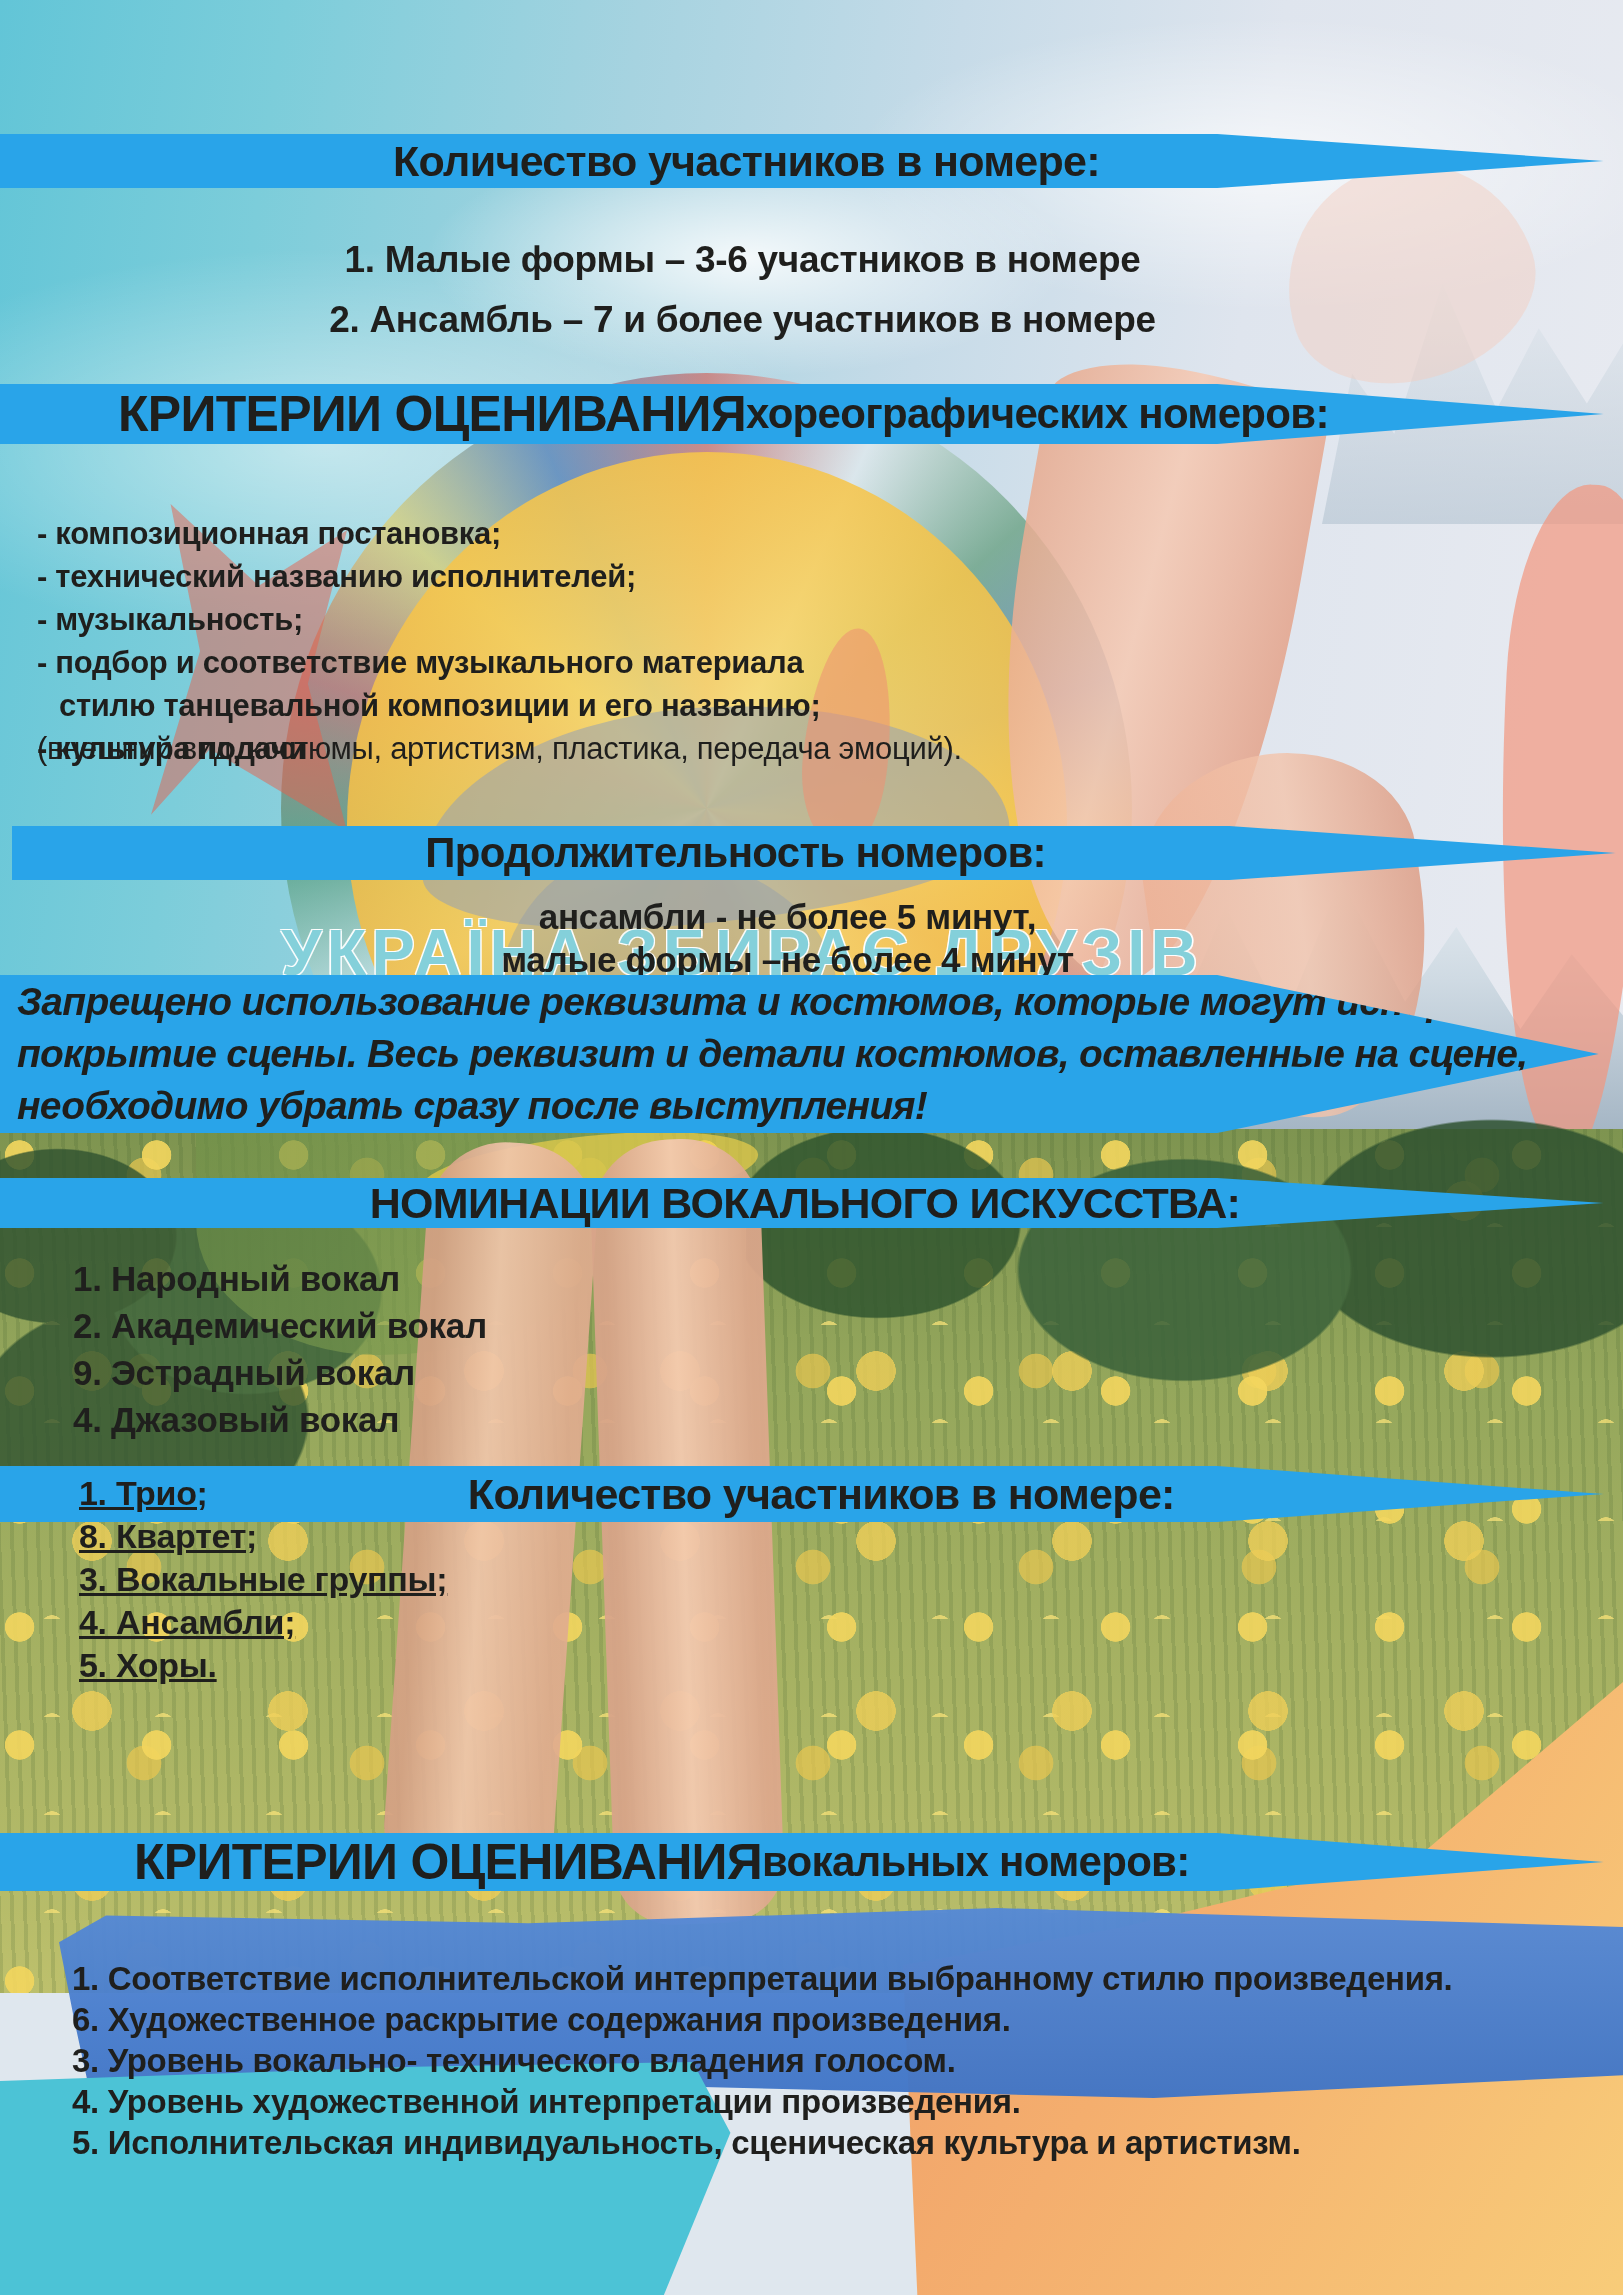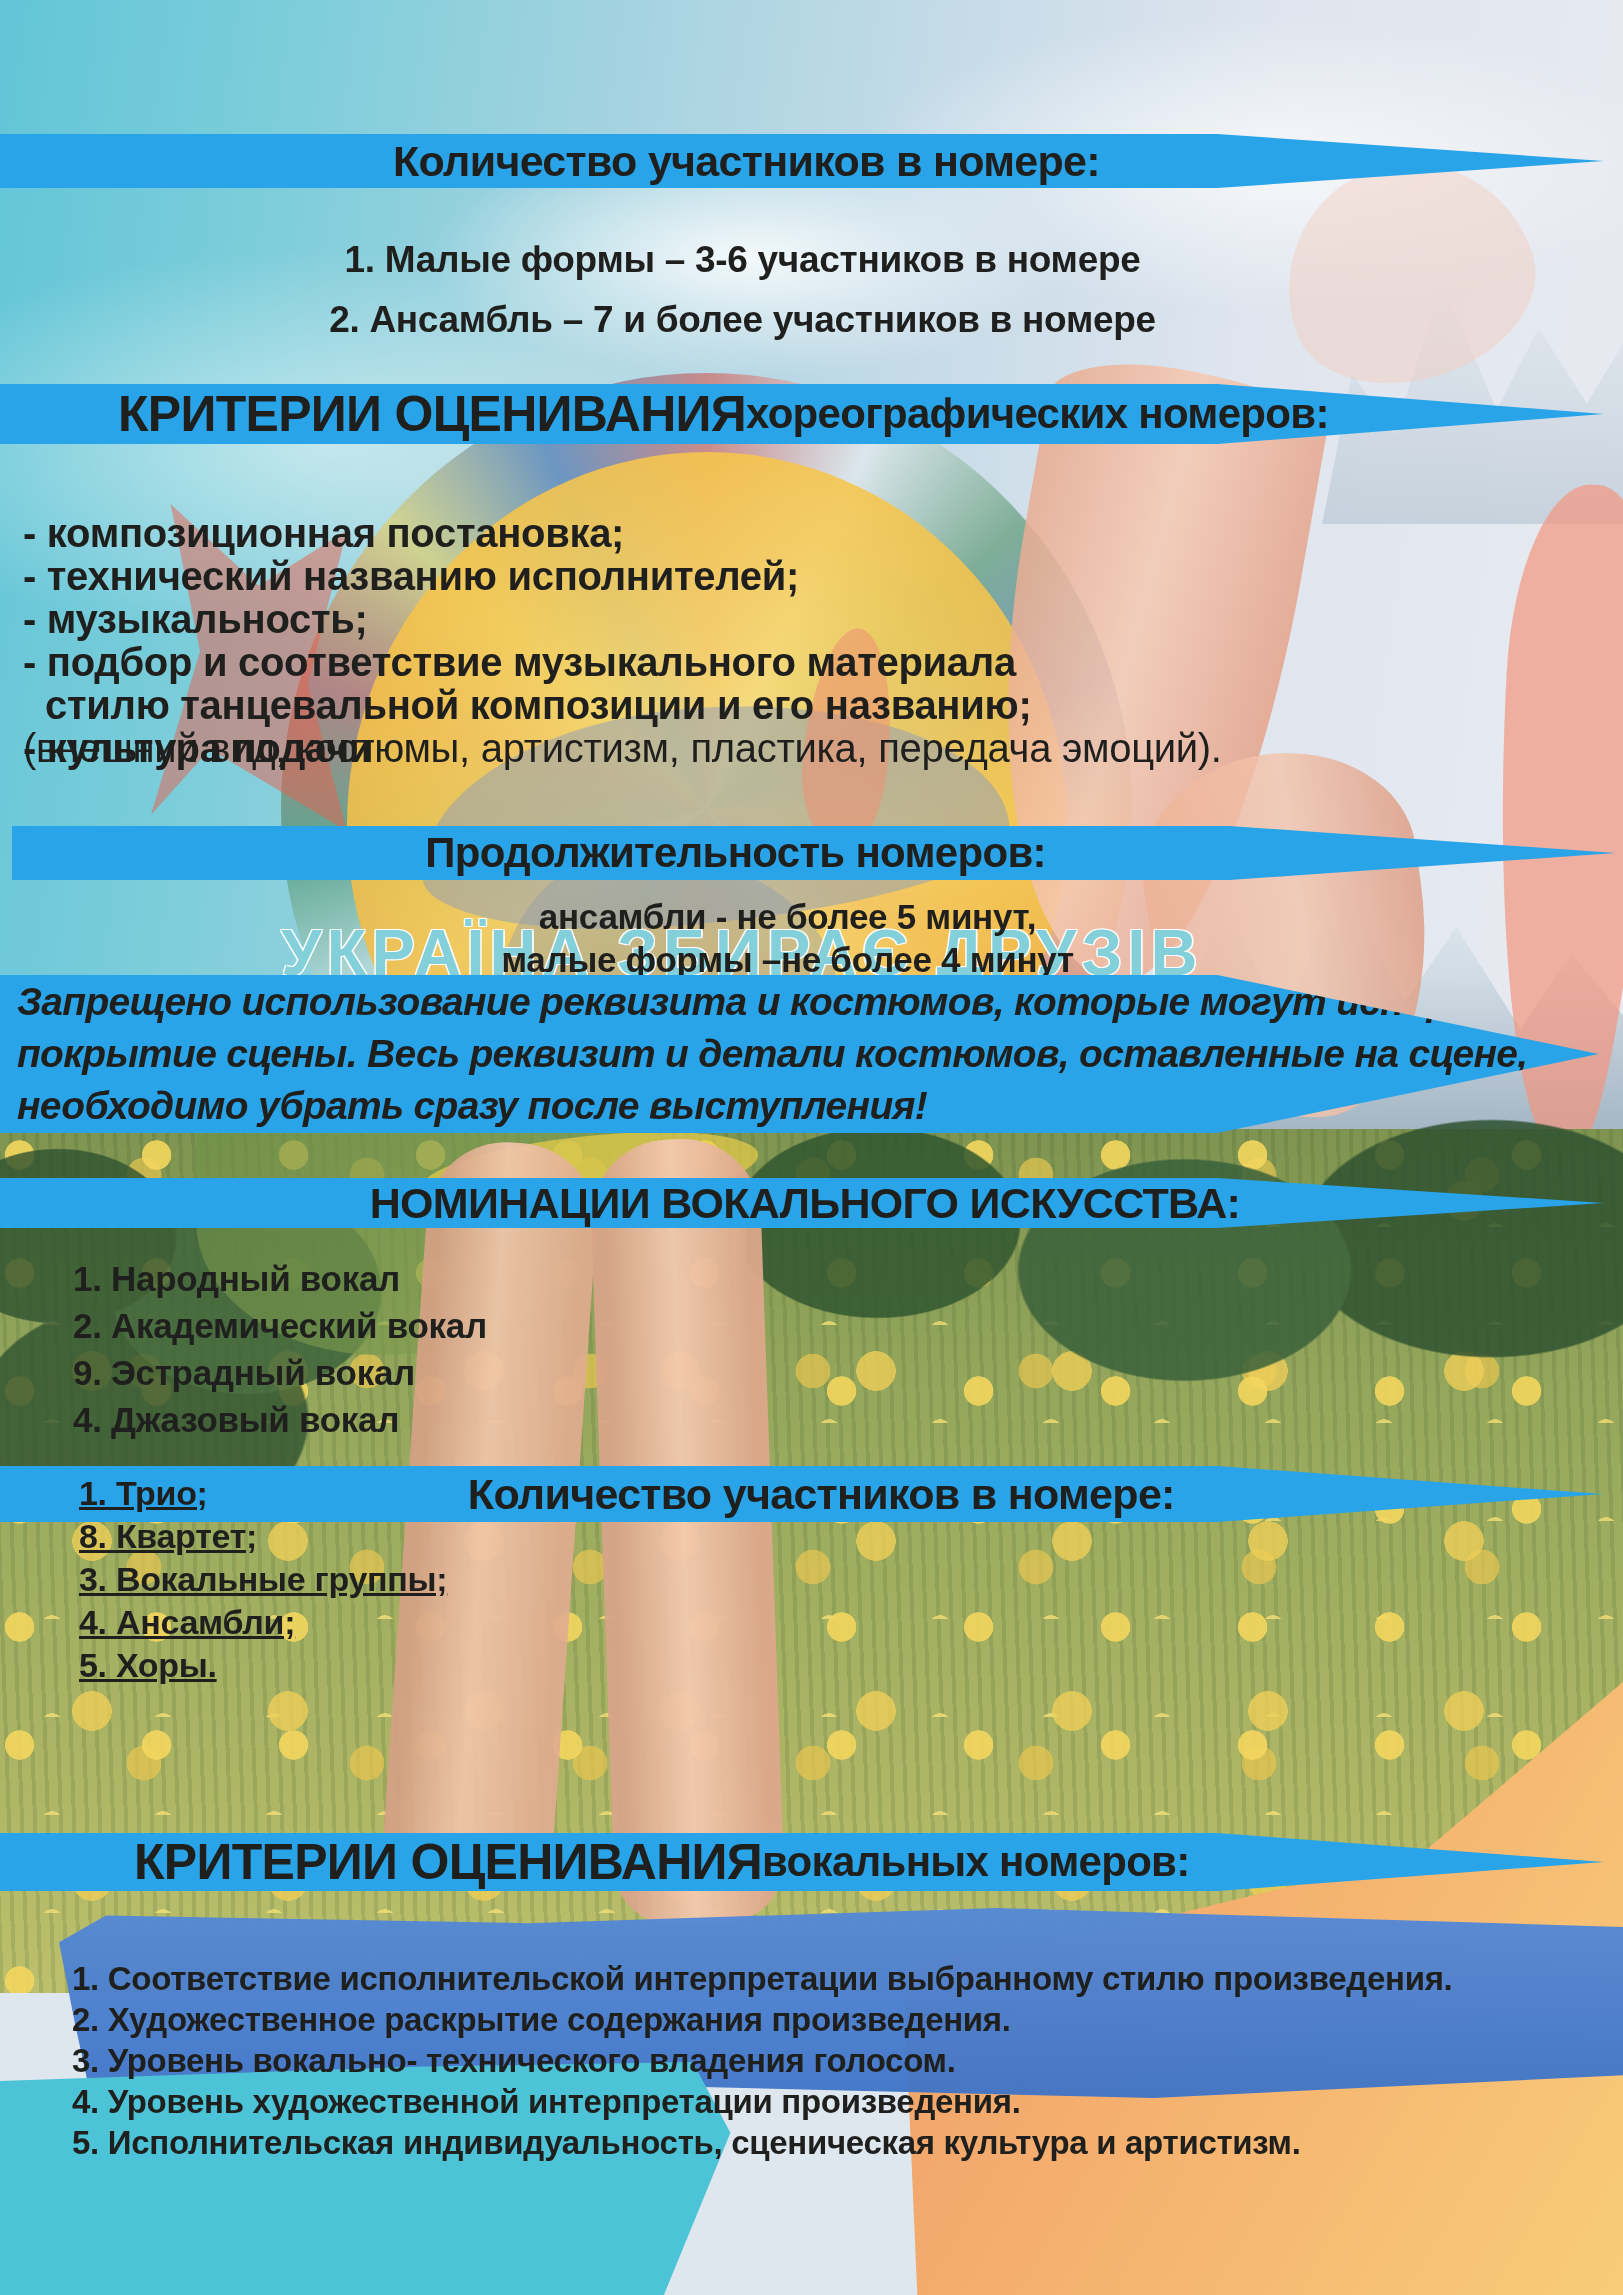--- a/index.html
+++ b/index.html
@@ -138,21 +138,21 @@
   <div class="txt center-block" style="top:230px;font-size:37px;line-height:60px;transform:translateX(-69px);">
     <div>1. Малые формы – 3-6 участников в номере</div>
     <div>2. Ансамбль – 7 и более участников в номере</div>
   </div>
 
   <div class="banner" style="top:384px;height:60px;">
     <span class="bt" style="padding-left:118px;font-size:50px;">КРИТЕРИИ ОЦЕНИВАНИЯ</span>
     <span class="bt" style="font-size:42px;"> хореографических номеров:</span>
   </div>
 
-  <div class="txt" style="left:23px;top:512px;font-size:40px;line-height:43px;">
+  <div class="txt" style="left:37px;top:512px;font-size:31px;line-height:43px;">
     <div>- композиционная постановка;</div>
     <div>- технический названию исполнителей;</div>
     <div>- музыкальность;</div>
     <div>- подбор и соответствие музыкального материала</div>
     <div class="indent">стилю танцевальной композиции и его названию;</div>
     <div>
         <span>- культура подачи </span>
         <span class="normal-part">(внешний вид, костюмы, артистизм, пластика, передача эмоций).</span>
       </div>
   </div>
@@ -197,20 +197,20 @@
     <div>5. Хоры.</div>
   </div>
 
   <div class="banner" style="top:1833px;height:58px;">
     <span class="bt" style="padding-left:134px;font-size:50px;">КРИТЕРИИ ОЦЕНИВАНИЯ</span>
     <span class="bt" style="font-size:42px;"> вокальных номеров:</span>
   </div>
 
   <div class="txt" style="left:72px;top:1958px;font-size:33px;line-height:41px;">
     <div>1. Соответствие исполнительской интерпретации выбранному стилю произведения.</div>
-    <div>2. Художественное раскрытие содержания произведения.</div>
+    <div>6. Художественное раскрытие содержания произведения.</div>
     <div>3. Уровень вокально- технического владения голосом.</div>
     <div>4. Уровень художественной интерпретации произведения.</div>
     <div>5. Исполнительская индивидуальность, сценическая культура и артистизм.</div>
   </div>
 
 </div>
 
 
 </body></html>

